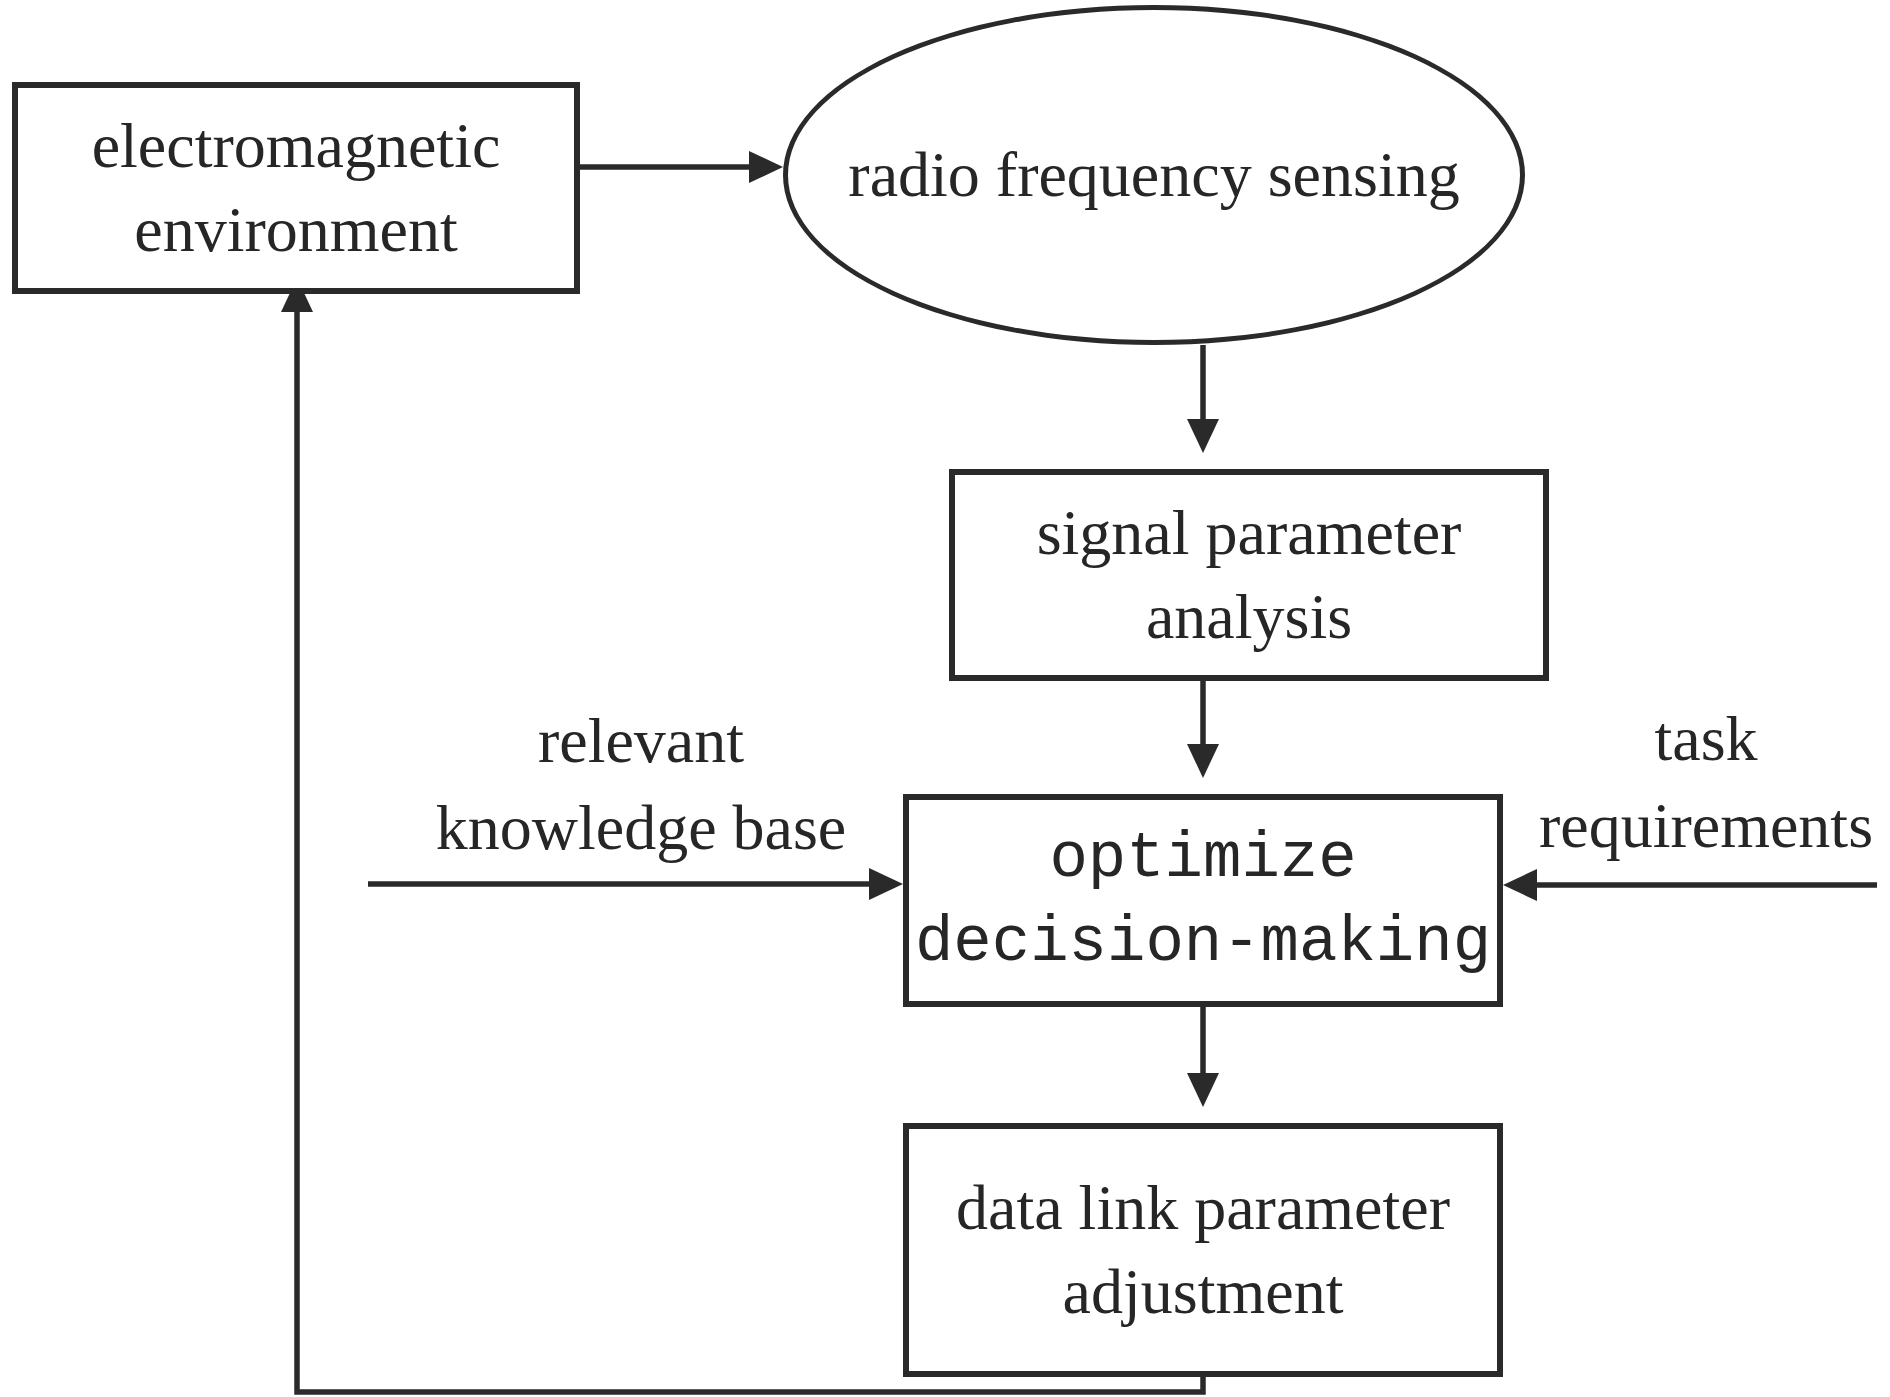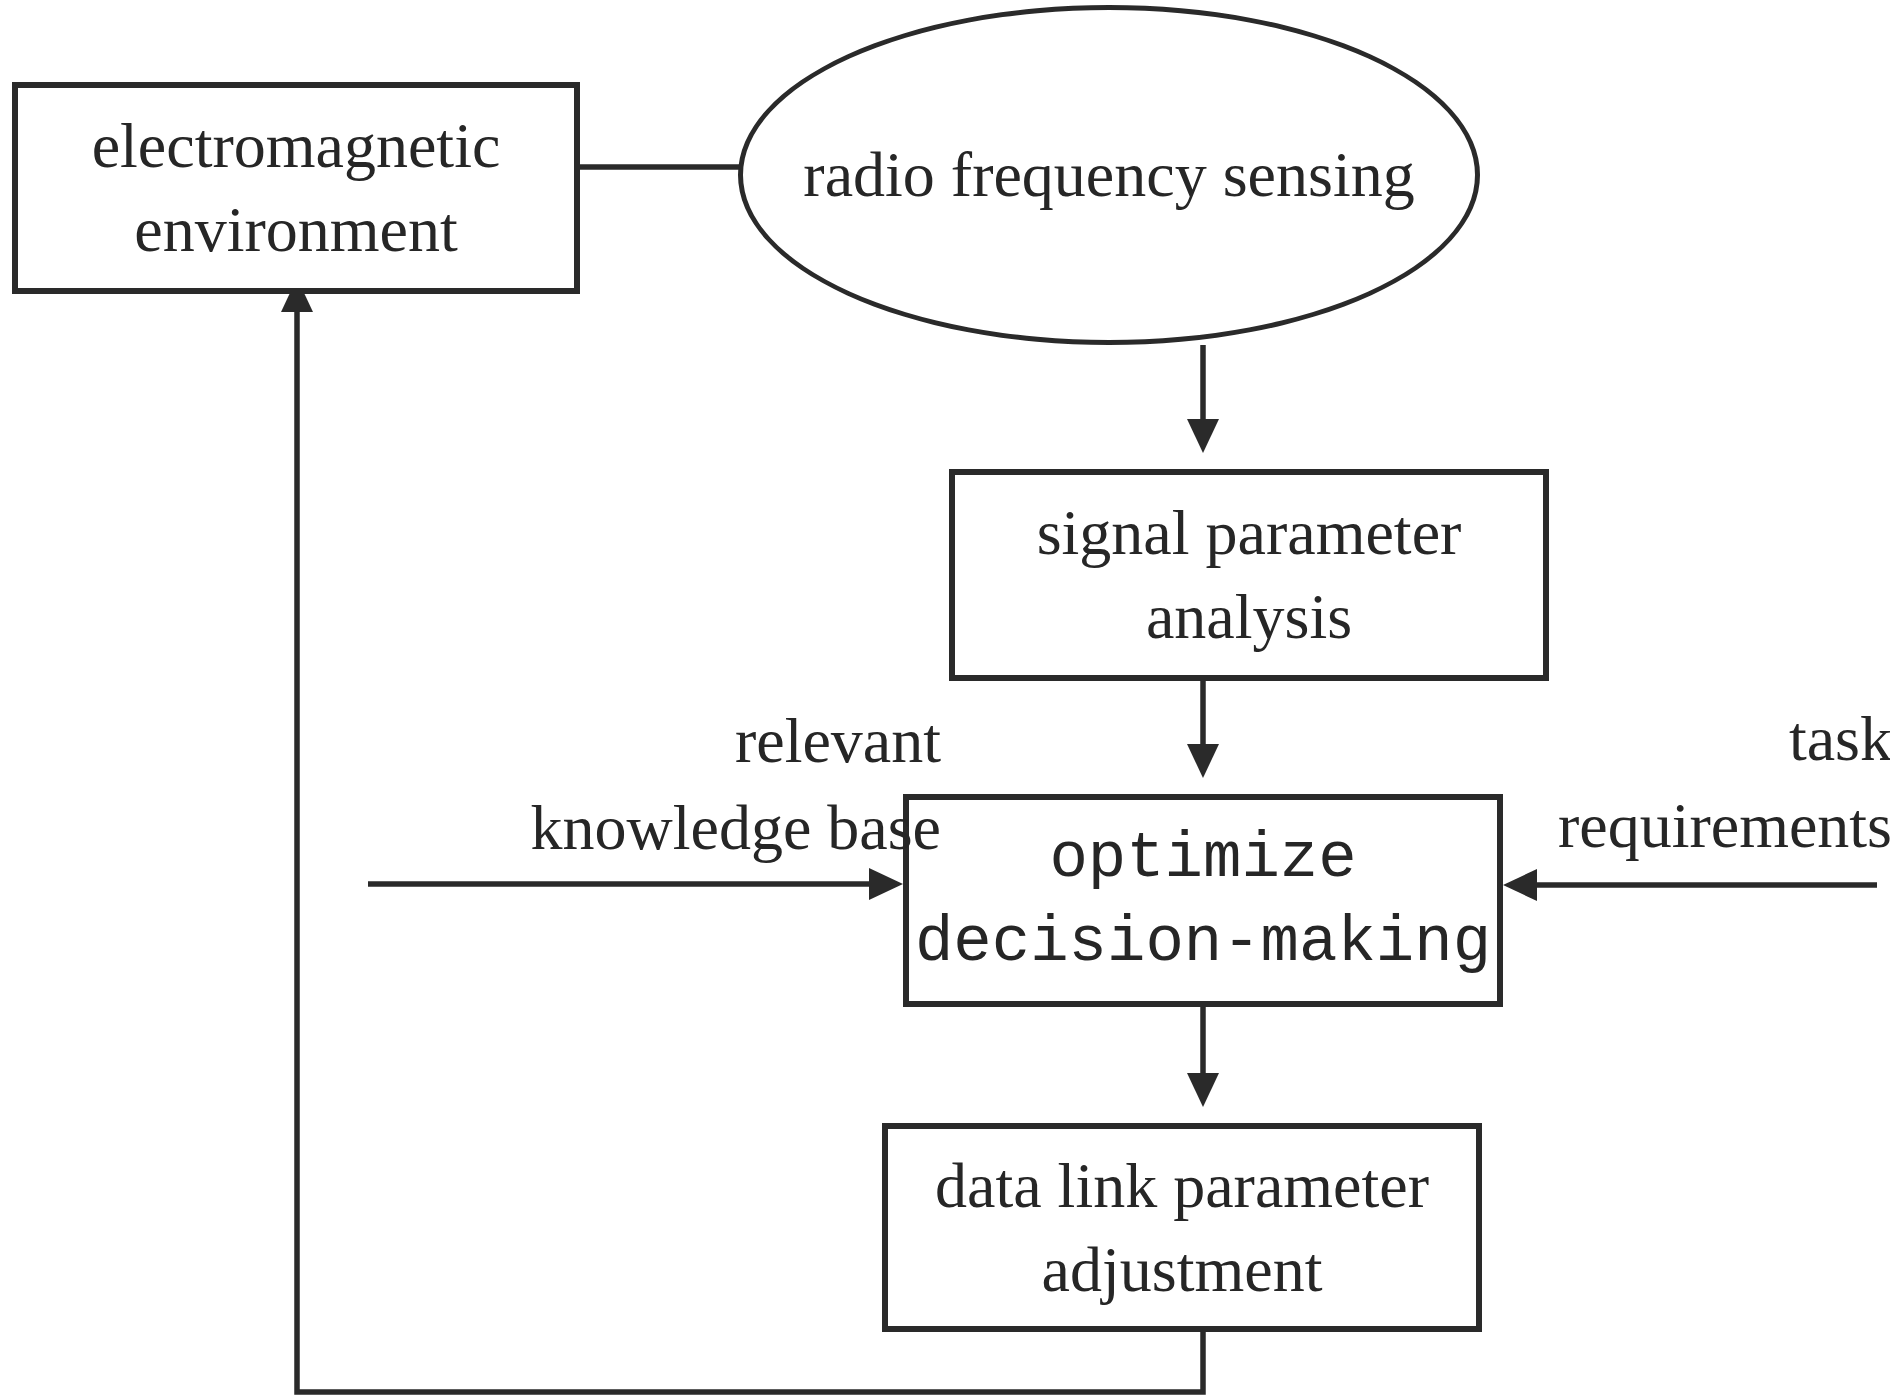--- a/index.html
+++ b/index.html
@@ -42,31 +42,31 @@
     border: 5px solid #2a2a2a;
     border-radius: 50%;
   }
   .node-line {
     font-size: 64px;
     line-height: 84px;
     white-space: nowrap;
   }
   .float-label {
     position: absolute;
-    text-align: right;
+    text-align: center;
     z-index: 2;
   }
   .float-label .node-line {
     line-height: 87px;
   }
   #label-em { left: 12px;  top: 66px;   width: 568px; height: 212px; }
-  #node-rf  { left: 738px; top: 5px;    width: 742px; height: 340px; }
+  #node-rf  { left: 783px; top: 5px;    width: 742px; height: 340px; }
   #node-sig { left: 949px; top: 453px;  width: 600px; height: 212px; }
   #node-opt { left: 903px; top: 778px;  width: 600px; height: 213px; font-family: Liberation Mono, monospace; }
-  #node-dl  { left: 882px; top: 1107px; width: 600px; height: 209px; }
+  #node-dl  { left: 903px; top: 1107px; width: 600px; height: 254px; }
   #label-kb   { left: 341px;  top: 697px; width: 600px; }
   #label-task { left: 1520px; top: 695px; width: 372px; }
 </style>
 </head>
 <body>
 
 <div id="canvas">
 
   <svg id="connectors" viewBox="0 0 1890 1397" xmlns="http://www.w3.org/2000/svg">
     <g stroke="#2a2a2a" stroke-width="5.5" fill="none">

